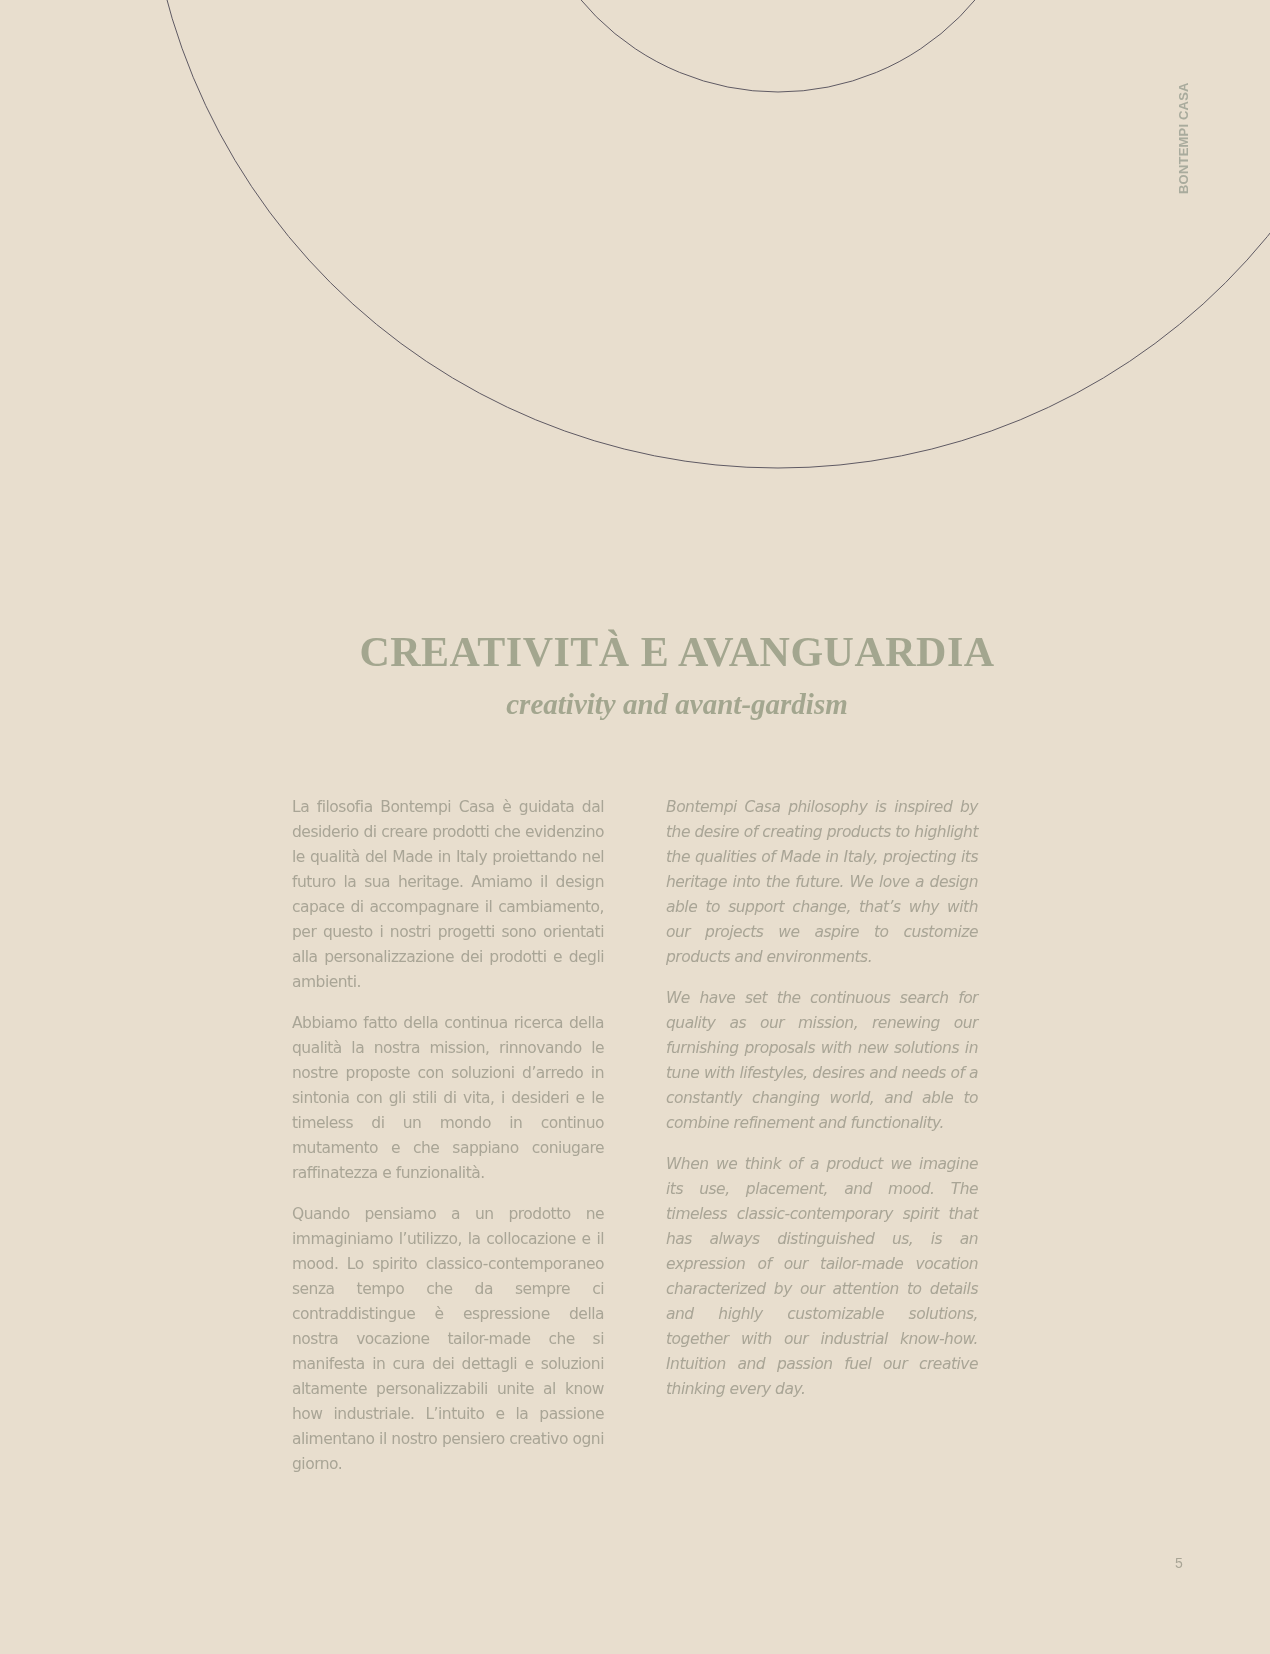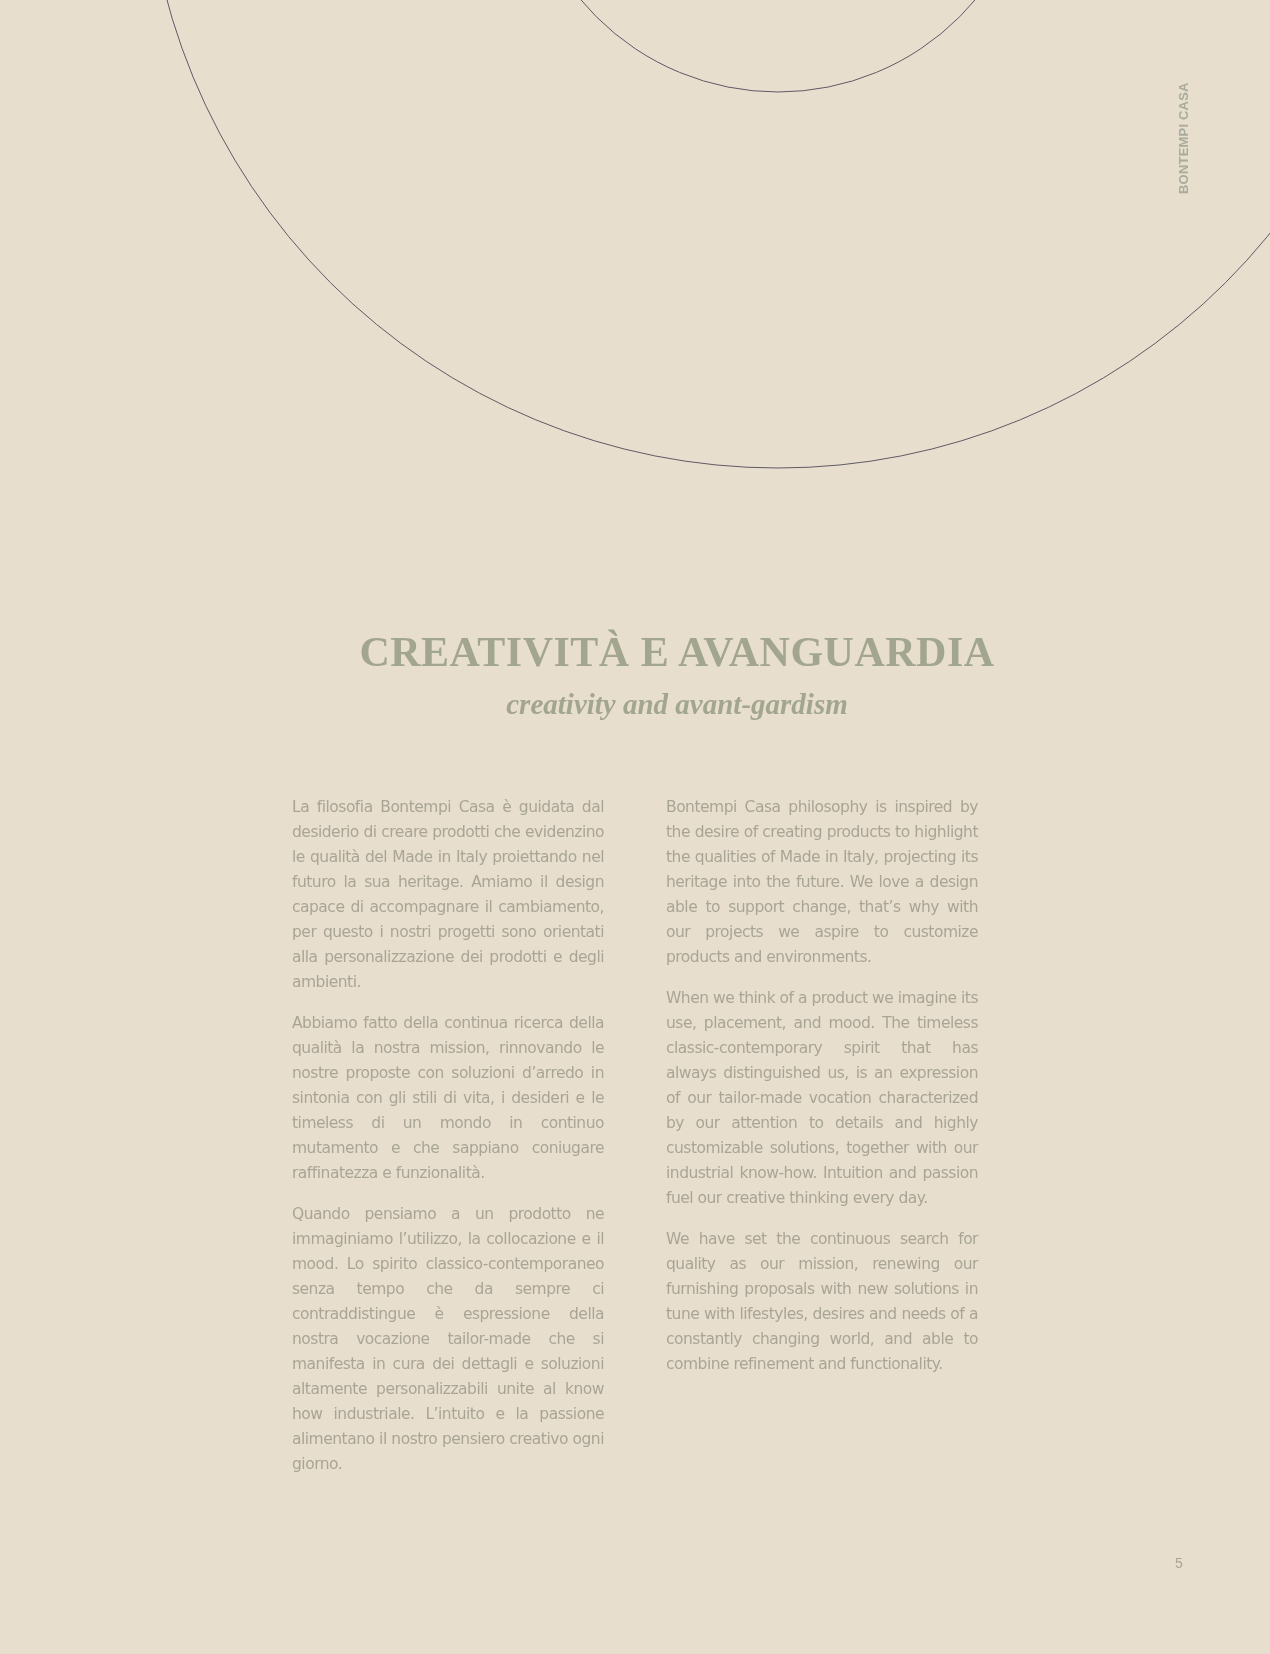--- a/index.html
+++ b/index.html
@@ -43,21 +43,21 @@
     width: 344px;
     font-family: "DejaVu Sans", sans-serif;
     font-size: 15.5px;
     line-height: 25px;
     color: #a9a596;
     text-align: justify;
     letter-spacing: -0.5px;
   }
   .col p { margin: 16px; }
   .col-it { left: 276px; }
-  .col-en { left: 650px; }
+  .col-en { left: 650px; font-style: italic; }
   .page-number {
     position: absolute; left: 1175px; top: 1555px;
     font-size: 14px; color: #a9a596;
     font-family: "Liberation Sans", sans-serif;
   }
 </style>
 </head>
 <body>
 
 <svg class="decor" viewBox="0 0 1270 1654">
@@ -73,17 +73,17 @@
 </div>
 
 <div class="col col-it">
   <p>La filosofia Bontempi Casa è guidata dal desiderio di creare prodotti che evidenzino le qualità del Made in Italy proiettando nel futuro la sua heritage. Amiamo il design capace di accompagnare il cambiamento, per questo i nostri progetti sono orientati alla personalizzazione dei prodotti e degli ambienti.</p>
   <p>Abbiamo fatto della continua ricerca della qualità la nostra mission, rinnovando le nostre proposte con soluzioni d’arredo in sintonia con gli stili di vita, i desideri e le timeless di un mondo in continuo mutamento e che sappiano coniugare raffinatezza e funzionalità.</p>
   <p>Quando pensiamo a un prodotto ne immaginiamo l’utilizzo, la collocazione e il mood. Lo spirito classico-contemporaneo senza tempo che da sempre ci contraddistingue è espressione della nostra vocazione tailor-made che si manifesta in cura dei dettagli e soluzioni altamente personalizzabili unite al know how industriale. L’intuito e la passione alimentano il nostro pensiero creativo ogni giorno.</p>
 </div>
 
 <div class="col col-en">
   <p>Bontempi Casa philosophy is inspired by the desire of creating products to highlight the qualities of Made in Italy, projecting its heritage into the future. We love a design able to support change, that’s why with our projects we aspire to customize products and environments.</p>
+  <p>We have set the continuous search for quality as our mission, renewing our furnishing proposals with new solutions in tune with lifestyles, desires and needs of a constantly changing world, and able to combine refinement and functionality.</p>
   <p>When we think of a product we imagine its use, placement, and mood. The timeless classic-contemporary spirit that has always distinguished us, is an expression of our tailor-made vocation characterized by our attention to details and highly customizable solutions, together with our industrial know-how. Intuition and passion fuel our creative thinking every day.</p>
-  <p>We have set the continuous search for quality as our mission, renewing our furnishing proposals with new solutions in tune with lifestyles, desires and needs of a constantly changing world, and able to combine refinement and functionality.</p>
 </div>
 
 <div class="page-number">5</div>
 
 </body></html>

